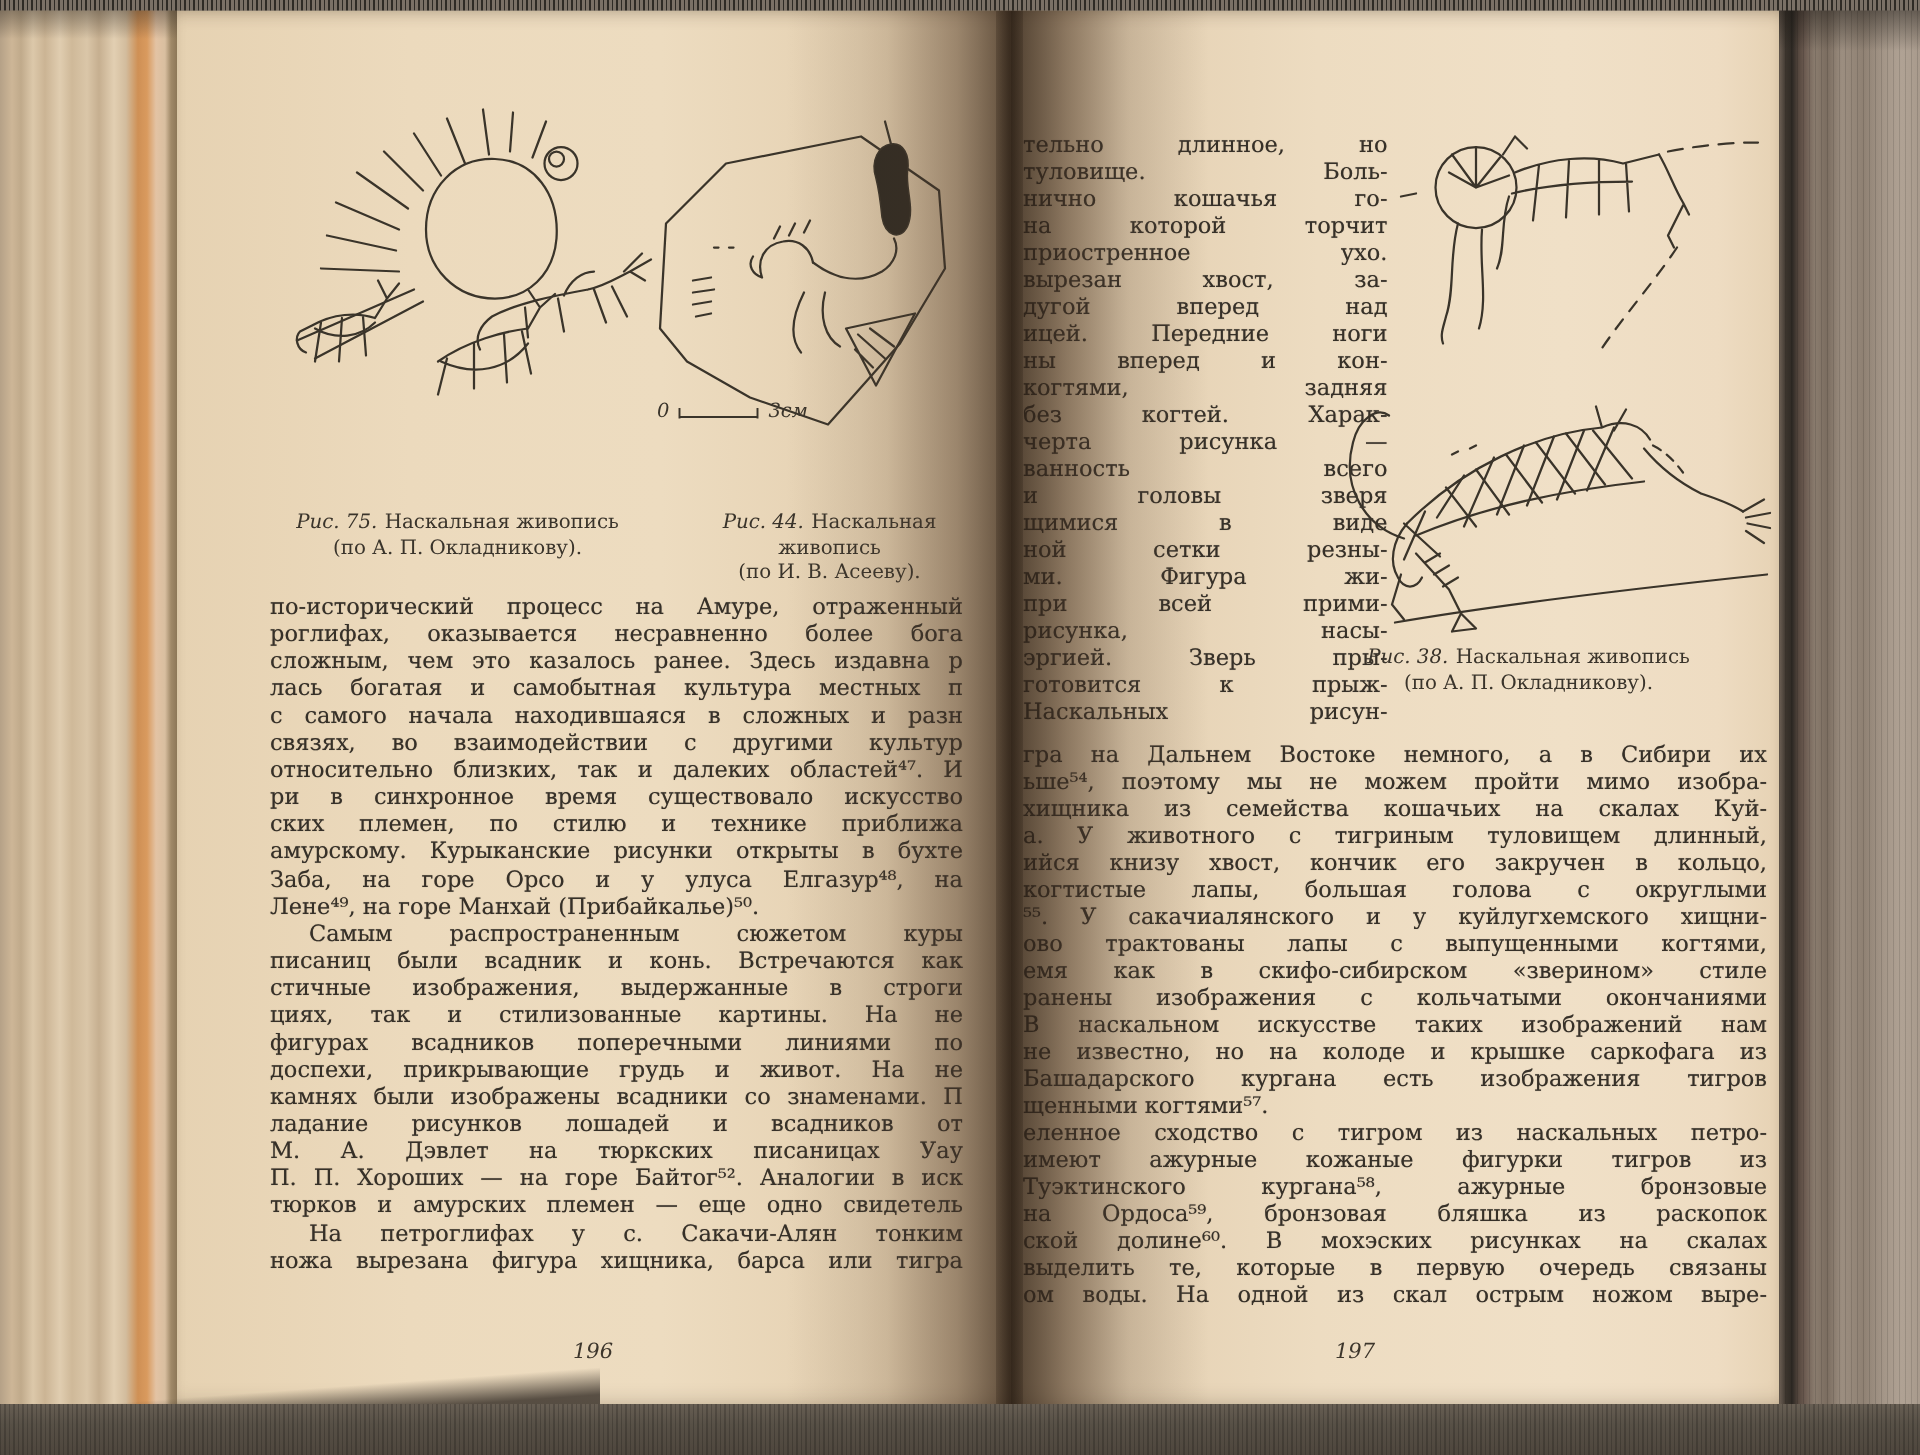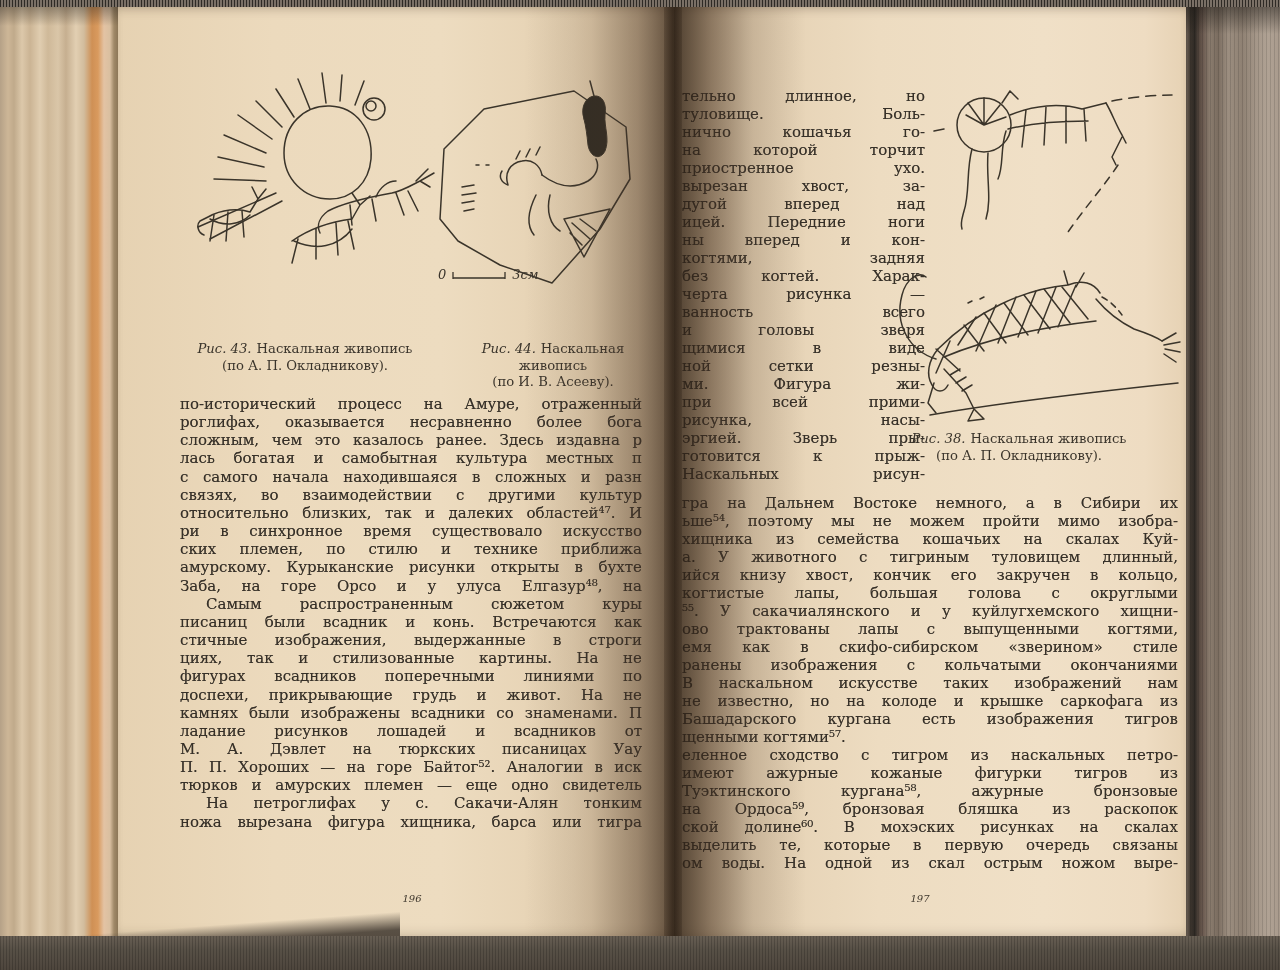--- a/index.html
+++ b/index.html
@@ -50,22 +50,22 @@
   .crease{position:absolute;left:664px;top:7px;width:18px;height:931px;
     background:linear-gradient(90deg,rgba(40,28,18,.25) 0,rgba(30,20,12,.55) 50%,rgba(40,28,18,.25) 100%);}
 
   
   .textblock{position:absolute;color:#363028;font-size:15px;
     text-shadow:0 0 .5px rgba(54,48,40,.55);}
   .tline{line-height:18.15px;text-align:left;}
   .rightpg .tline{line-height:18.0px;}
   .tline.just{text-align:justify;text-align-last:justify;}
   .tline.ind{text-indent:26px;}
-  .pagenum{position:absolute;font-style:italic;font-size:10px;color:#3d362c;
-    text-align:center;width:60px;}
+  .pagenum{position:absolute;font-style:italic;font-size:14px;color:#3d362c;
+    text-align:left;width:60px;}
 
   
   .cap{position:absolute;text-align:center;color:#3a342b;font-size:13.2px;line-height:16.5px;}
   .cap .it{font-style:italic;margin-right:5px;}
 
   
   .fig{position:absolute;}
   .fig svg path,.fig svg circle{stroke:#3a342a;fill:none;stroke-width:1.5;
     stroke-linecap:round;stroke-linejoin:round;}
   .fig svg .fill{fill:#2f2a22;stroke-width:1;}
@@ -107,40 +107,41 @@
     </div>
     <div class="scalebar" style="left:320px;top:260px;">
       <span>0</span>
       <svg width="56" height="12">
         <path d="M2,10 L2,3 M2,9 L54,9 M54,10 L54,3" stroke="#3a342a" fill="none" stroke-width="1.3"></path>
       </svg>
       <span>3см</span>
     </div>
 
     <div class="cap" style="left:68px;top:334px;width:238px;">
-      <div><span class="it">Рис. 43.</span><span>Наскальная живопись</span></div>
+      <div><span class="it">Рис. 75.</span><span>Наскальная живопись</span></div>
       <div>(по А. П. Окладникову).</div>
     </div>
     <div class="cap" style="left:330px;top:334px;width:210px;">
       <div><span class="it">Рис. 44.</span><span>Наскальная живопись</span></div>
       <div>(по И. В. Асееву).</div>
     </div>
 
     <div class="textblock" style="left:62px;top:388px;width:462px;">
         <div class="tline just">по-исторический процесс на Амуре, отраженный</div>
         <div class="tline just">роглифах, оказывается несравненно более бога</div>
         <div class="tline just">сложным, чем это казалось ранее. Здесь издавна р</div>
         <div class="tline just">лась богатая и самобытная культура местных п</div>
         <div class="tline just">с самого начала находившаяся в сложных и разн</div>
         <div class="tline just">связях, во взаимодействии с другими культур</div>
         <div class="tline just">относительно близких, так и далеких областей⁴⁷. И</div>
         <div class="tline just">ри в синхронное время существовало искусство</div>
         <div class="tline just">ских племен, по стилю и технике приближа</div>
         <div class="tline just">амурскому. Курыканские рисунки открыты в бухте</div>
         <div class="tline just">Заба, на горе Орсо и у улуса Елгазур⁴⁸, на</div>
+        <div class="tline">Лене⁴⁹, на горе Манхай (Прибайкалье)⁵⁰.</div>
         <div class="tline just ind">Самым распространенным сюжетом куры</div>
         <div class="tline just">писаниц были всадник и конь. Встречаются как</div>
         <div class="tline just">стичные изображения, выдержанные в строги</div>
         <div class="tline just">циях, так и стилизованные картины. На не</div>
         <div class="tline just">фигурах всадников поперечными линиями по</div>
         <div class="tline just">доспехи, прикрывающие грудь и живот. На не</div>
         <div class="tline just">камнях были изображены всадники со знаменами. П</div>
         <div class="tline just">ладание рисунков лошадей и всадников от</div>
         <div class="tline just">М. А. Дэвлет на тюркских писаницах Уау</div>
         <div class="tline just">П. П. Хороших — на горе Байтог⁵². Аналогии в иск</div>

